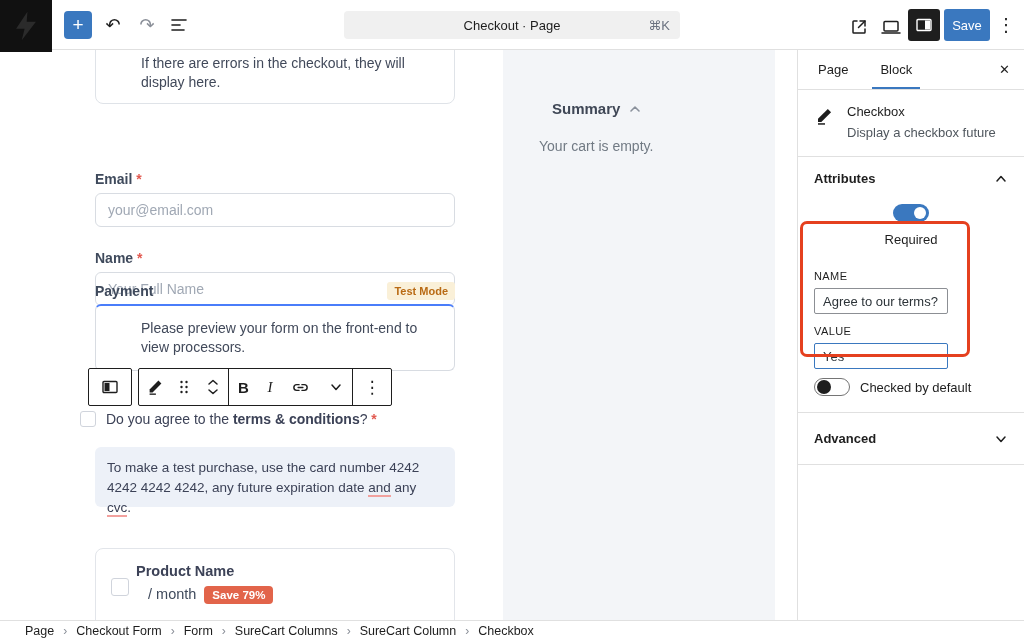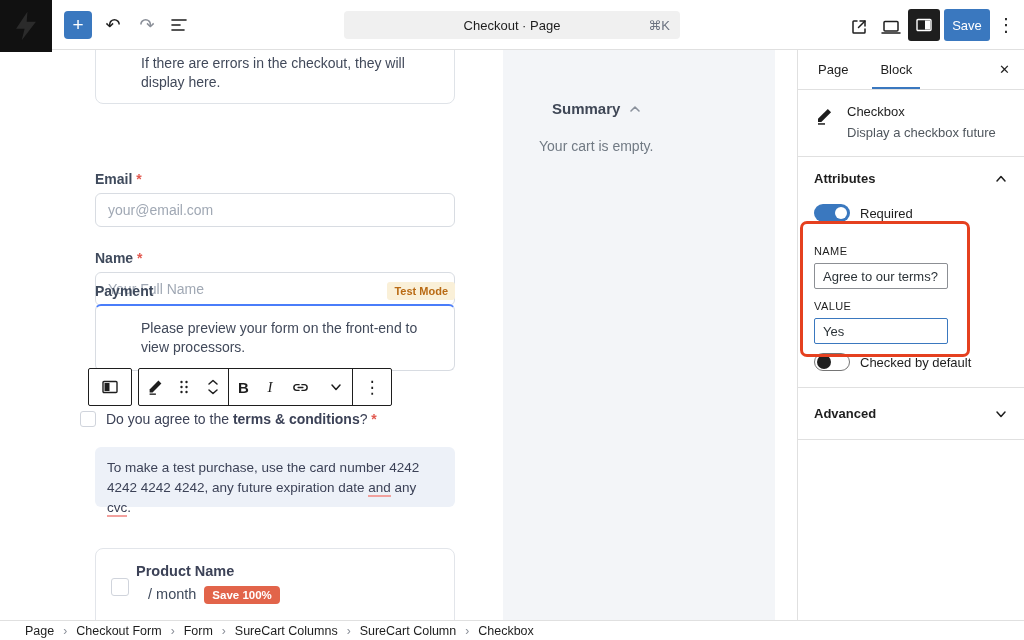--- a/index.html
+++ b/index.html
@@ -242,21 +242,21 @@
         <span>To make a test purchase, use the card number 4242 4242 4242 4242, any future expiration date </span><span class="u-red">and</span><span> any </span><span class="u-red">cvc</span><span>.</span>
       </div>
     </div>
 
     <div class="fld-label" style="top:522px;">Recommended</div>
     <div class="product-box">
       <span class="checkbox cb"></span>
       <div class="product-name">Product Name</div>
       <div class="product-row2">
         <span>/ month</span>
-        <span class="save-badge">Save 100%</span>
+        <span class="save-badge">Save 79%</span>
       </div>
     </div>
   </div>
 
   <aside class="sidebar">
     <div class="sb-header">
       <span class="sb-tab">Page</span>
       <span class="sb-tab active">Block</span>
       <span class="sb-close">✕</span>
     </div>
@@ -273,21 +273,21 @@
     </div>
 
     <div class="panel">
       <div class="panel-head">
         <span>Attributes</span>
         <svg width="14" height="14" viewBox="0 0 14 14">
           <polyline points="3,9 7,4.5 11,9" fill="none" stroke="#1e1e1e" stroke-width="1.5" stroke-linecap="round" stroke-linejoin="round"></polyline>
         </svg>
       </div>
 
-      <div class="toggle-row" style="margin-top:18px;">
+      <div class="toggle-row" style="margin-top:18px;flex-direction:column;">
         <span class="toggle on"></span>
         <span>Required</span>
       </div>
 
       <label class="ctl-label" style="margin-top:23px;">NAME</label>
       <input class="sb-input" type="text" value="Agree to our terms?" style="">
 
       <label class="ctl-label" style="margin-top:11px;">VALUE</label>
       <input class="sb-input focused" type="text" value="Yes" style="">
 

